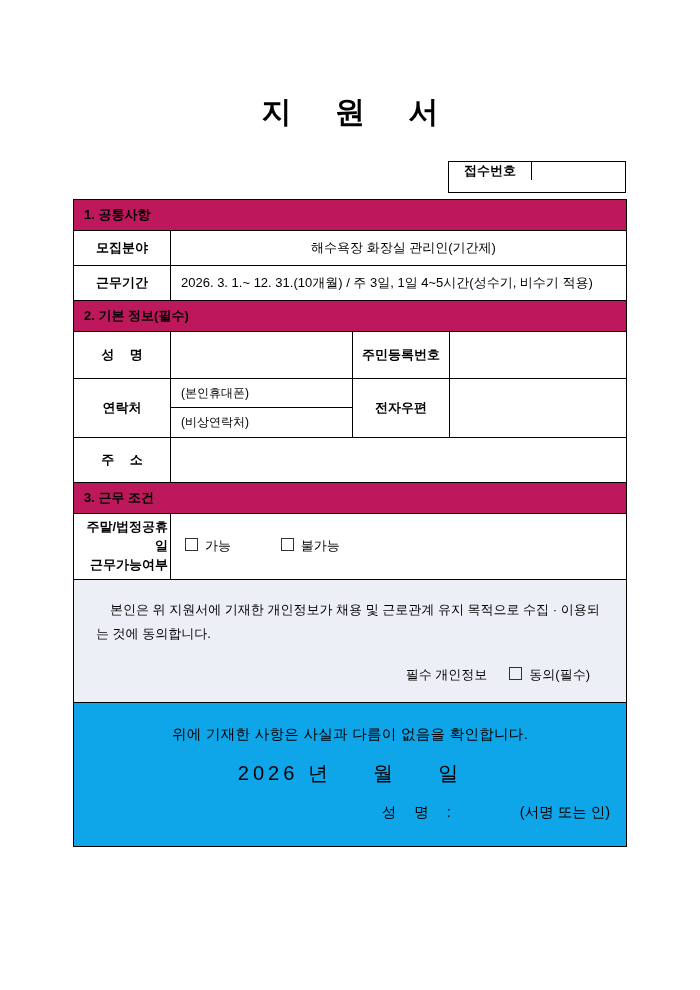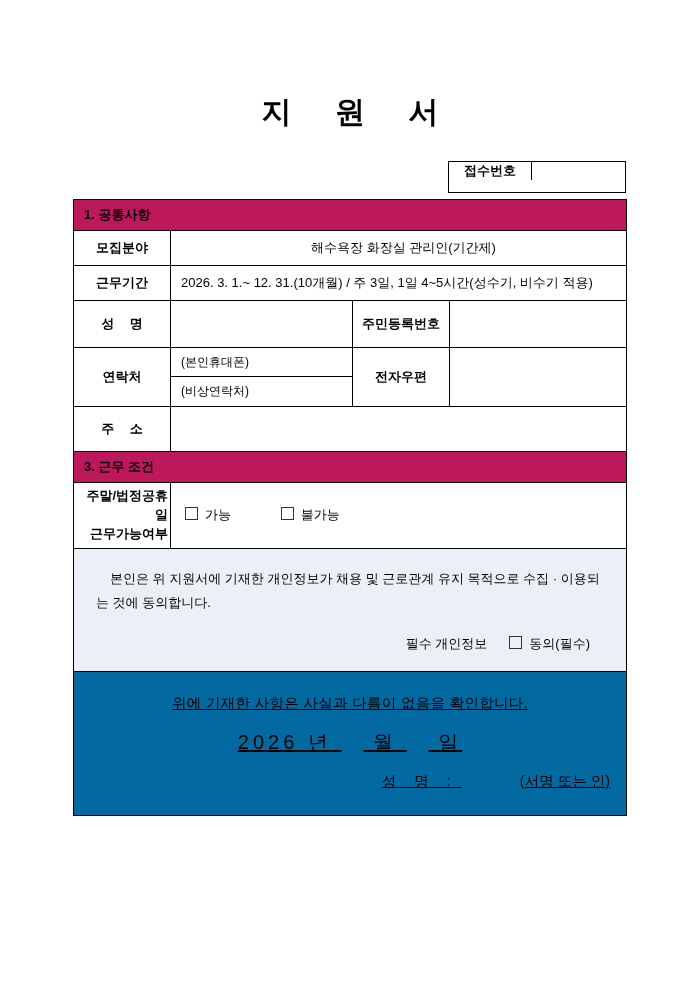--- a/index.html
+++ b/index.html
@@ -154,22 +154,21 @@
     margin-top: 16px;
     text-align: right;
     text-indent: 0;
     padding-right: 14px;
   }
   .consent-sign .gap { display: inline-block; width: 22px; }
 
   
   .decl {
     padding: 22px 0 24px 0 !important;
-    background: #0369a1;
-    text-decoration: underline;
+    background: #0ea5e9;
   }
   .decl .line1 {
     text-align: center;
     font-size: 14.5px;
     letter-spacing: 0.3px;
   }
   .decl .line2 {
     text-align: center;
     font-size: 20px;
     margin-top: 16px;
@@ -210,20 +209,23 @@
       </tr>
       <tr>
         <td class="lbl">모집분야</td>
         <td class="val" colspan="3">해수욕장 화장실 관리인(기간제)</td>
       </tr>
       <tr>
         <td class="lbl">근무기간</td>
         <td class="val-small" colspan="3">2026. 3. 1.~ 12. 31.(10개월) / 주 3일, 1일 4~5시간(성수기, 비수기 적용)</td>
       </tr>
 
+      <tr>
+        <td class="section-head" colspan="4">2. 기본 정보(필수)</td>
+      </tr>
       <tr>
         <td class="lbl lbl-sp" style="height:46px">성 명</td>
         <td class="cell-blank"></td>
         <td class="lbl">주민등록번호</td>
         <td class="cell-blank"></td>
       </tr>
       <tr>
         <td class="lbl" style="height:58px">연락처</td>
         <td style="padding:0">
           <div class="contact-sub top">(본인휴대폰)</div>

